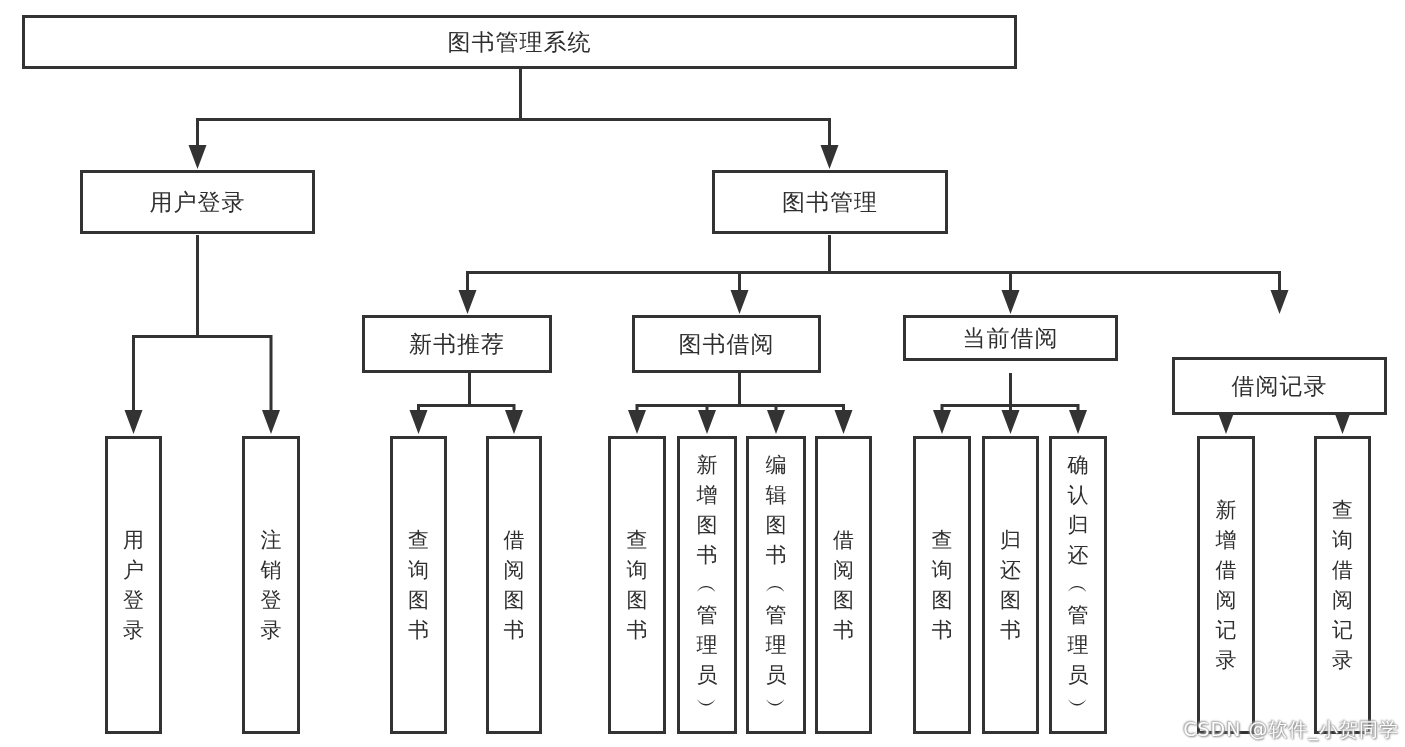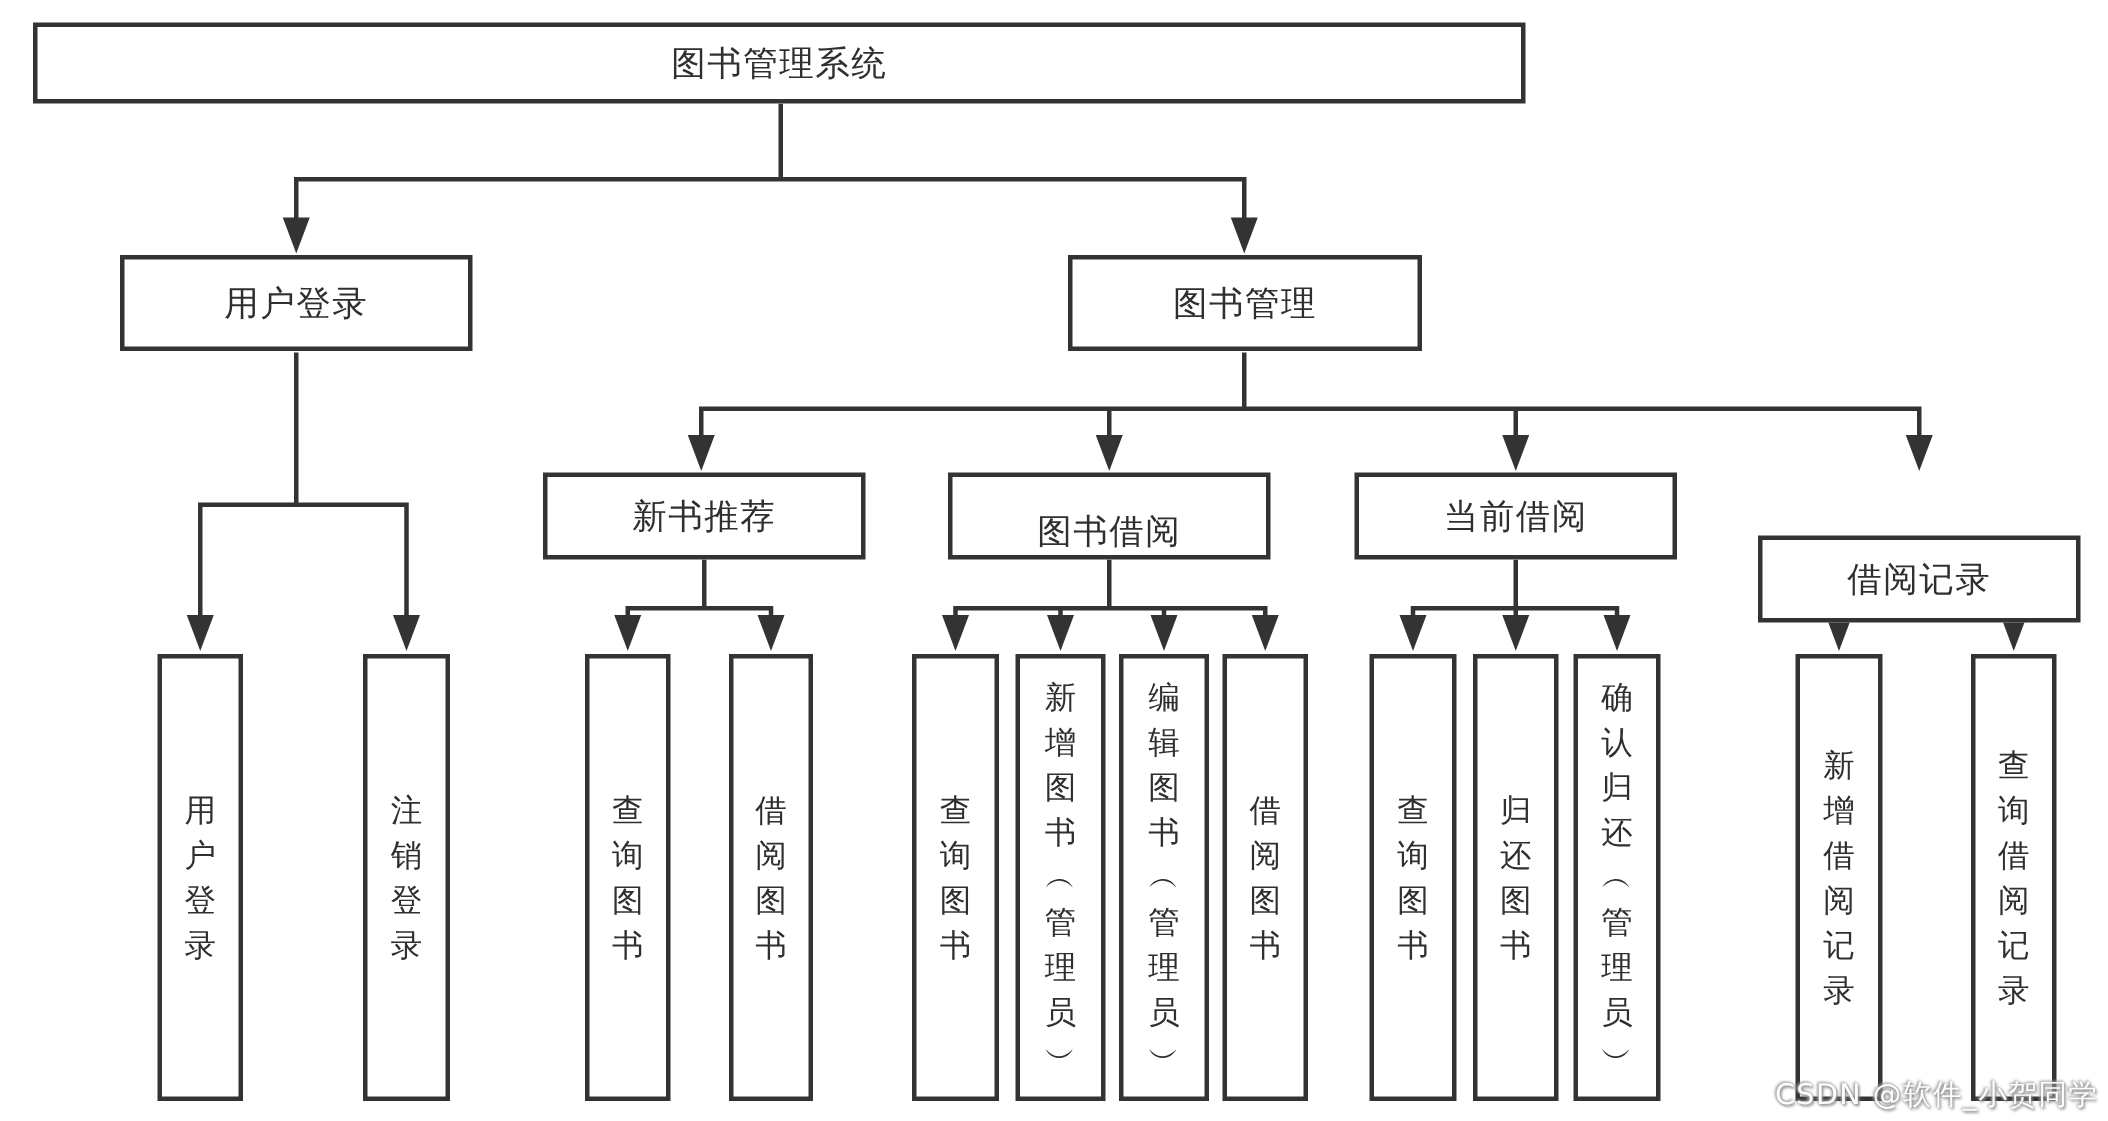--- a/index.html
+++ b/index.html
@@ -76,27 +76,27 @@
     <span>图书管理系统</span>
   </div>
 
   <div class="node node-h" style="left:80px;top:170px;width:235px;height:64px;font-family:Liberation Mono, monospace;">
     <span>用户登录</span>
   </div>
   <div class="node node-h" style="left:712px;top:170px;width:236px;height:64px;">
     <span>图书管理</span>
   </div>
 
-  <div class="node node-h" style="left:362px;top:315px;width:215px;height:58px;">
+  <div class="node node-h" style="left:362px;top:315px;width:190px;height:58px;">
     <span>新书推荐</span>
   </div>
-  <div class="node node-h" style="left:632px;top:315px;width:215px;height:58px;align-items:flex-end;">
+  <div class="node node-h" style="left:632px;top:315px;width:189px;height:58px;">
     <span>图书借阅</span>
   </div>
-  <div class="node node-h" style="left:903px;top:315px;width:215px;height:58px;">
+  <div class="node node-h" style="left:903px;top:315px;width:215px;height:46px;">
     <span>当前借阅</span>
   </div>
   <div class="node node-h" style="left:1172px;top:315px;width:215px;height:58px;margin-top:42px;">
     <span>借阅记录</span>
   </div>
 
   <div class="node node-leaf" style="left:105px;top:436px;width:57px;height:298px;">
     <span class="vtext">
         <span class="vchar">用</span>
         <span class="vchar">户</span>

